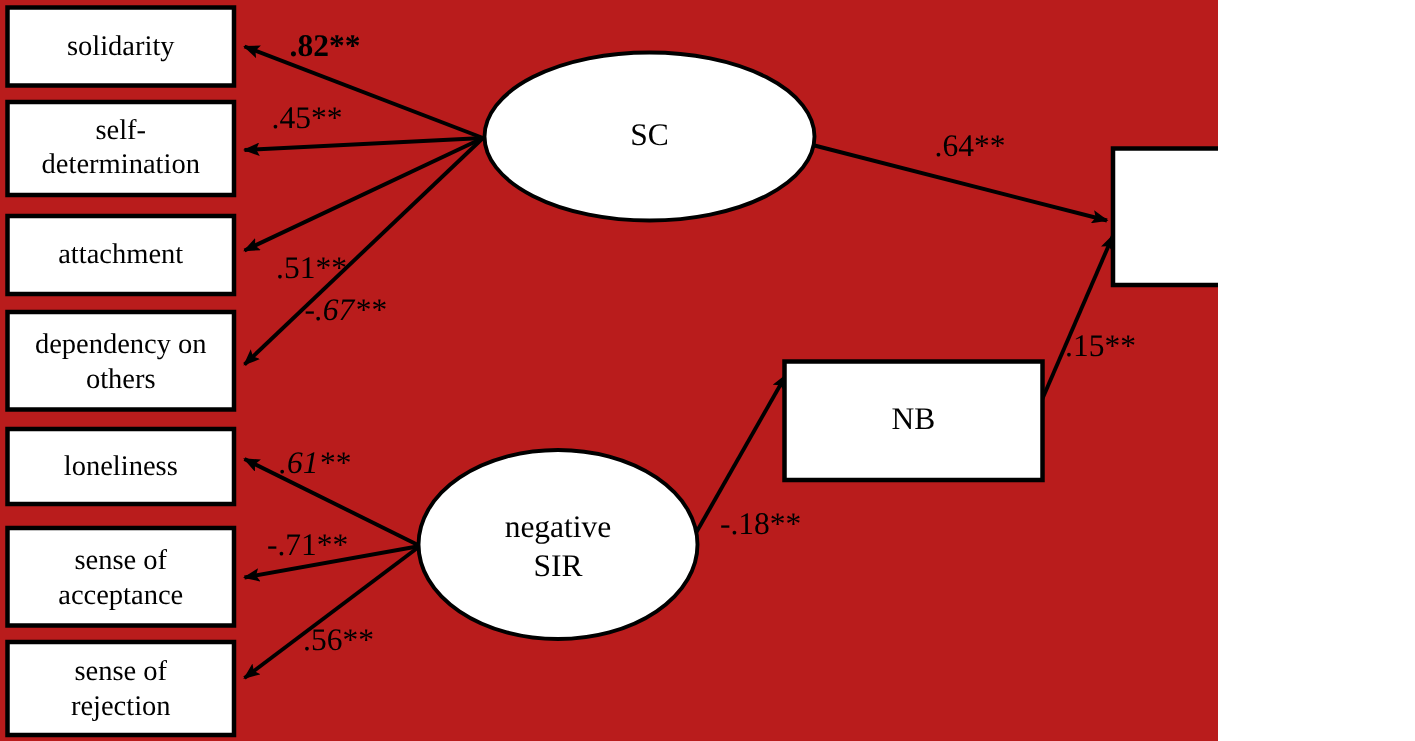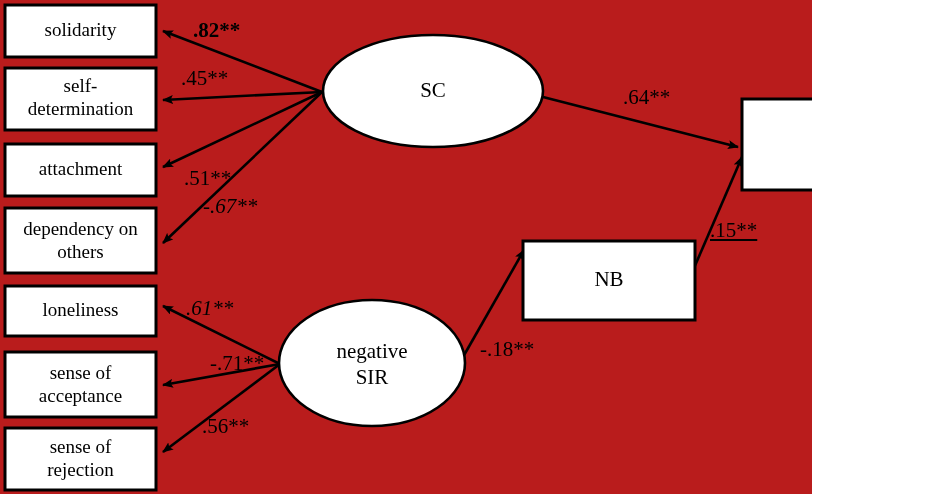--- a/index.html
+++ b/index.html
@@ -118,19 +118,19 @@
     <ellipse class="node-ellipse" cx="372" cy="363" rx="93" ry="63"></ellipse>
     <text class="node-label big" x="372" y="353">negative</text>
     <text class="node-label big" x="372" y="379">SIR</text>
   </svg>
 
   <div class="coef-label" style="left:193px; top:18px;font-weight:bold;">.82**</div>
   <div class="coef-label" style="left:181px; top:66px;text-align:center;">.45**</div>
   <div class="coef-label" style="left:184px; top:118px;margin-top:48px;">.51**</div>
   <div class="coef-label" style="left:203px; top:194px;font-style:italic;">-.67**</div>
   <div class="coef-label" style="left:186px; top:296px;font-style:italic;">.61**</div>
-  <div class="coef-label" style="left:178px; top:351px;margin-left:32px;">-.71**</div>
+  <div class="coef-label" style="left:178px; top:351px;">-.71**</div>
   <div class="coef-label" style="left:202px; top:414px;">.56**</div>
   <div class="coef-label" style="left:623px; top:85px;">.64**</div>
   <div class="coef-label" style="left:480px; top:337px;">-.18**</div>
-  <div class="coef-label" style="left:710px; top:218px;text-decoration:underline;">.15**</div>
+  <div class="coef-label" style="left:710px; top:218px;">.15**</div>
 
 </div>
 
 </body></html>

